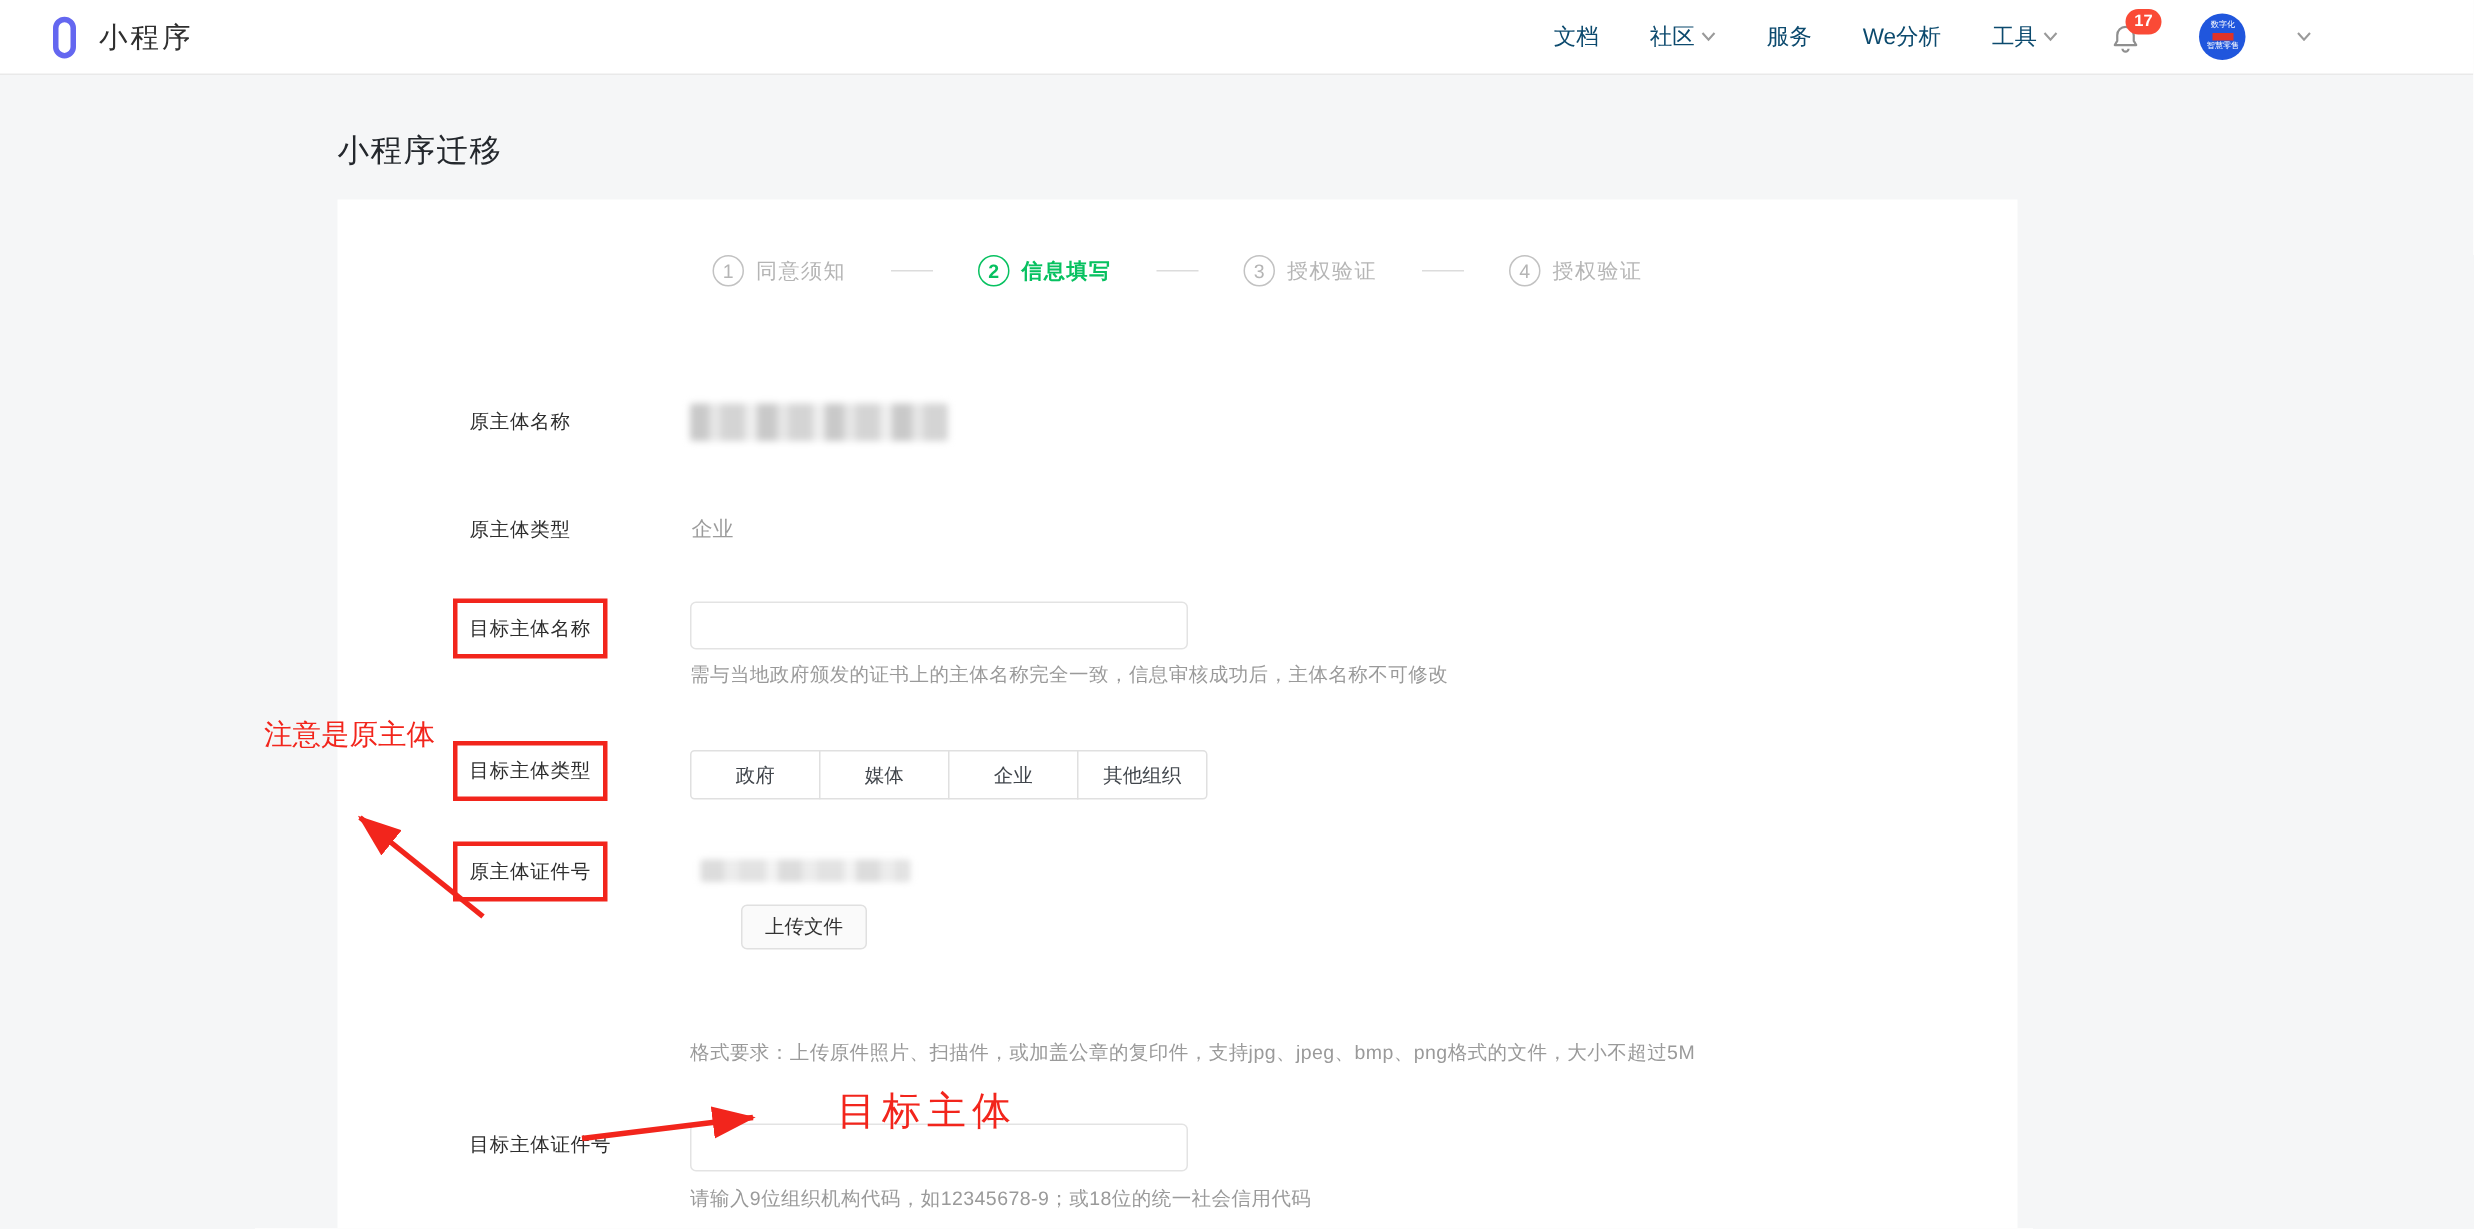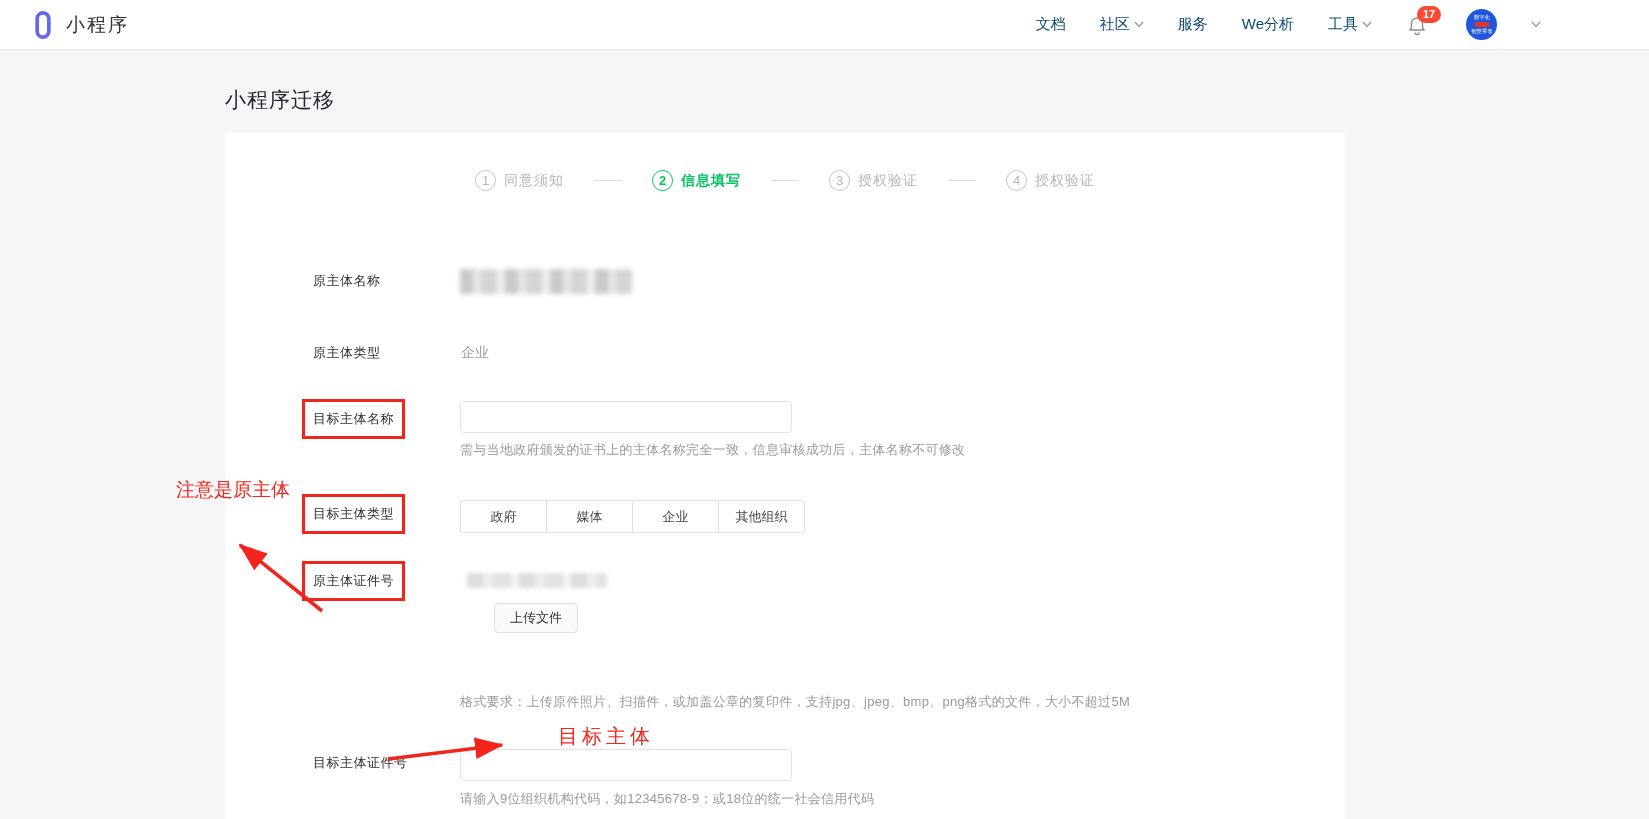--- a/index.html
+++ b/index.html
@@ -165,21 +165,21 @@
     <div class="redacted light" style="left:242px; top:440px; width:140px; height:15px"></div>
     <button class="upload-btn" style="left:235px; top:470px">上传文件</button>
     <div class="helper" style="left:235px; top:560px">格式要求：上传原件照片、扫描件，或加盖公章的复印件，支持jpg、jpeg、bmp、png格式的文件，大小不超过5M</div>
 
     <div class="flabel" style="top:621px">目标主体证件号</div>
     <input class="tinput" style="left: 235px; top: 616px;" type="text">
     <div class="helper" style="left:235px; top:657px">请输入9位组织机构代码，如12345678-9；或18位的统一社会信用代码</div>
   </div>
 
   <div class="ann-text" style="left:176px; top:477px; font-size:19px">注意是原主体</div>
-  <div class="ann-text" style="left:558px; top:723px; font-size:20px; letter-spacing:4px">目标主体</div>
+  <div class="ann-text" style="left:558px; top:723px; font-size:26px; letter-spacing:4px">目标主体</div>
   <svg class="ann-svg">
     <defs>
       <marker id="arrhead" markerWidth="10" markerHeight="8" refX="7.5" refY="3" orient="auto" markerUnits="strokeWidth">
         <path d="M0,0 L8,3 L0,6 Z" fill="#f2251c"></path>
       </marker>
     </defs>
     <line x1="322" y1="611" x2="240" y2="545" stroke="#f2251c" stroke-width="3.6" marker-end="url(#arrhead)"></line>
     <line x1="388" y1="759" x2="502" y2="745" stroke="#f2251c" stroke-width="3.6" marker-end="url(#arrhead)"></line>
   </svg>
 

